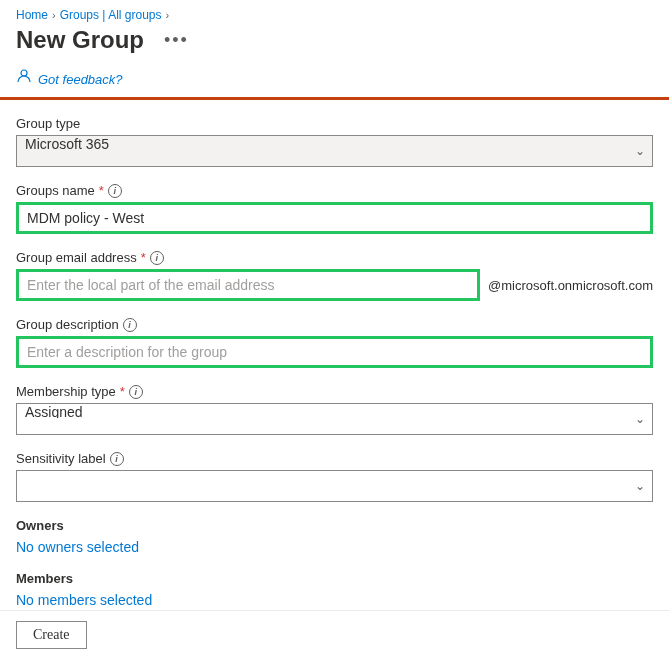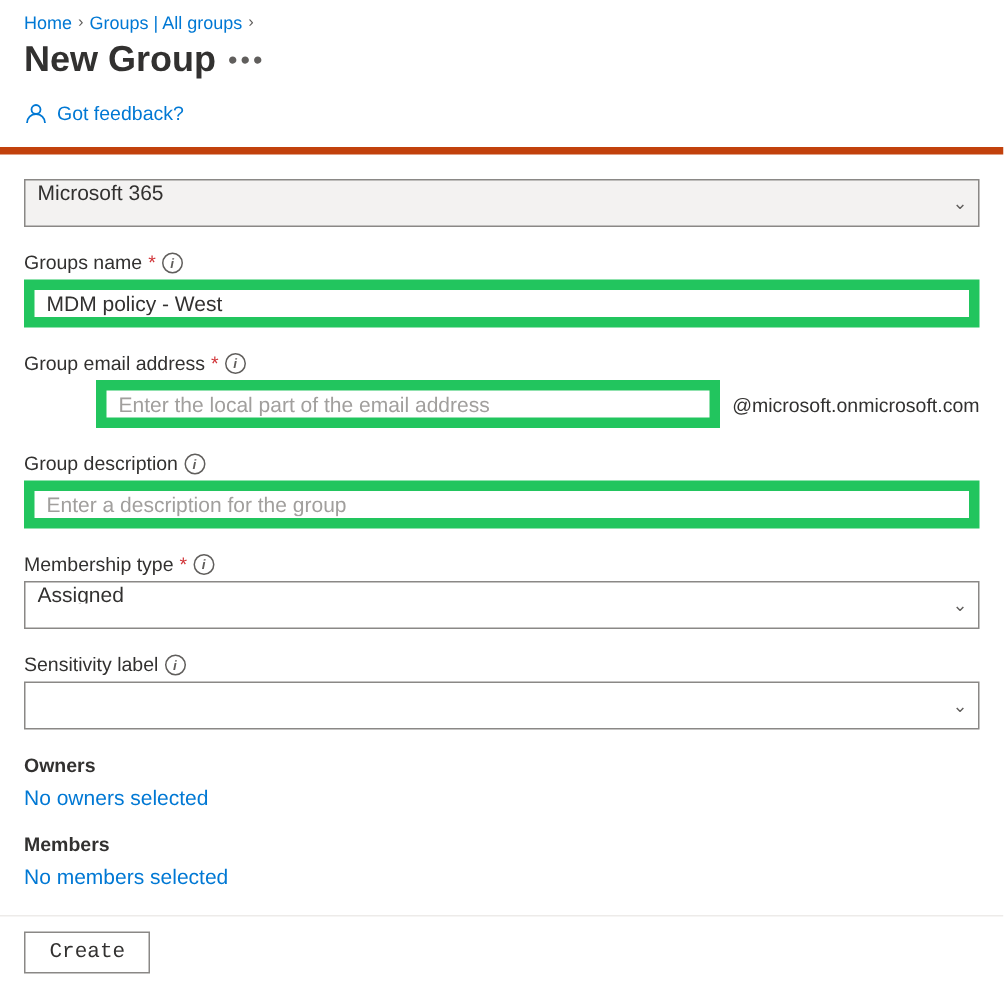--- a/index.html
+++ b/index.html
@@ -33,42 +33,43 @@
       cursor: pointer;
     }
     .breadcrumb-separator {
       color: #605e5c;
       font-size: 11px;
     }
     .page-header {
       padding: 4px 16px 8px 16px;
       display: flex;
       align-items: center;
-      gap: 8px;
+      gap: 20px;
     }
     .page-title {
       font-size: 24px;
       font-weight: 600;
       color: #323130;
     }
     .more-icon {
       color: #605e5c;
       font-size: 18px;
       cursor: pointer;
       letter-spacing: 2px;
     }
     .feedback-bar {
       padding: 6px 16px 10px 16px;
       display: flex;
-      align-items: flex-start;
+      align-items: flex-end;
       gap: 6px;
       color: #0078d4;
       font-size: 13px;
-      border-bottom: 5px solid #c2410c;
-      cursor: pointer;
+      border-bottom: 3px solid #c2410c;
+      cursor: pointer;
+      font-style: italic;
     }
     .feedback-icon {
       font-size: 15px;
     }
     .scrollable-content {
       flex: 1;
       overflow-y: scroll;
       padding: 16px 16px 16px 16px;
       position: relative;
     }
@@ -134,37 +135,36 @@
       pointer-events: none;
       color: #605e5c;
       font-size: 12px;
     }
     .select-wrapper-white select {
       background: #fff;
     }
     .form-input {
       width: 100%;
       height: 32px;
-      border: 7px solid #22c55e;
+      border: 3px solid #22c55e;
       background: #fff;
       padding: 0 8px;
       font-size: 14px;
       color: #323130;
     }
     .form-input::placeholder {
       color: #a19f9d;
     }
     .email-row {
       display: flex;
       align-items: center;
       gap: 8px;
     }
     .email-row .form-input {
       flex: 1;
-      margin-left: 48px;
     }
     .email-domain {
       font-size: 13px;
       color: #323130;
       white-space: nowrap;
     }
     .owners-section, .members-section {
       margin-bottom: 16px;
     }
     .section-title {
@@ -184,21 +184,21 @@
       border-top: 1px solid #edebe9;
       background: #fff;
     }
     .create-button {
       padding: 5px 16px;
       background: #fff;
       border: 1px solid #8a8886;
       color: #323130;
       font-size: 14px;
       cursor: pointer;
-      font-family: Liberation Mono, monospace;
+      font-family: Liberation Serif, serif;
     }
   </style>
 </head>
 <body>
 
 <div class="page-container">
 
   <div class="breadcrumb-bar">
     <a>Home</a>
     <span class="breadcrumb-separator">›</span>
@@ -217,20 +217,23 @@
         <circle cx="8" cy="5" r="3" stroke="#0078d4" stroke-width="1.2" fill="none"></circle>
         <path d="M2 14c0-3.3 2.7-6 6-6s6 2.7 6 6" stroke="#0078d4" stroke-width="1.2" fill="none"></path>
       </svg>
     </span>
     <span>Got feedback?</span>
   </div>
 
   <div class="scrollable-content">
 
     <div class="form-group">
+      <div class="form-label">
+        <span>Group type</span>
+      </div>
       <div class="select-wrapper">
         <select>
           <option>Microsoft 365</option>
           <option>Security</option>
           <option>Mail-enabled security</option>
           <option>Distribution</option>
         </select>
         <span class="select-chevron">⌄</span>
       </div>
     </div>

